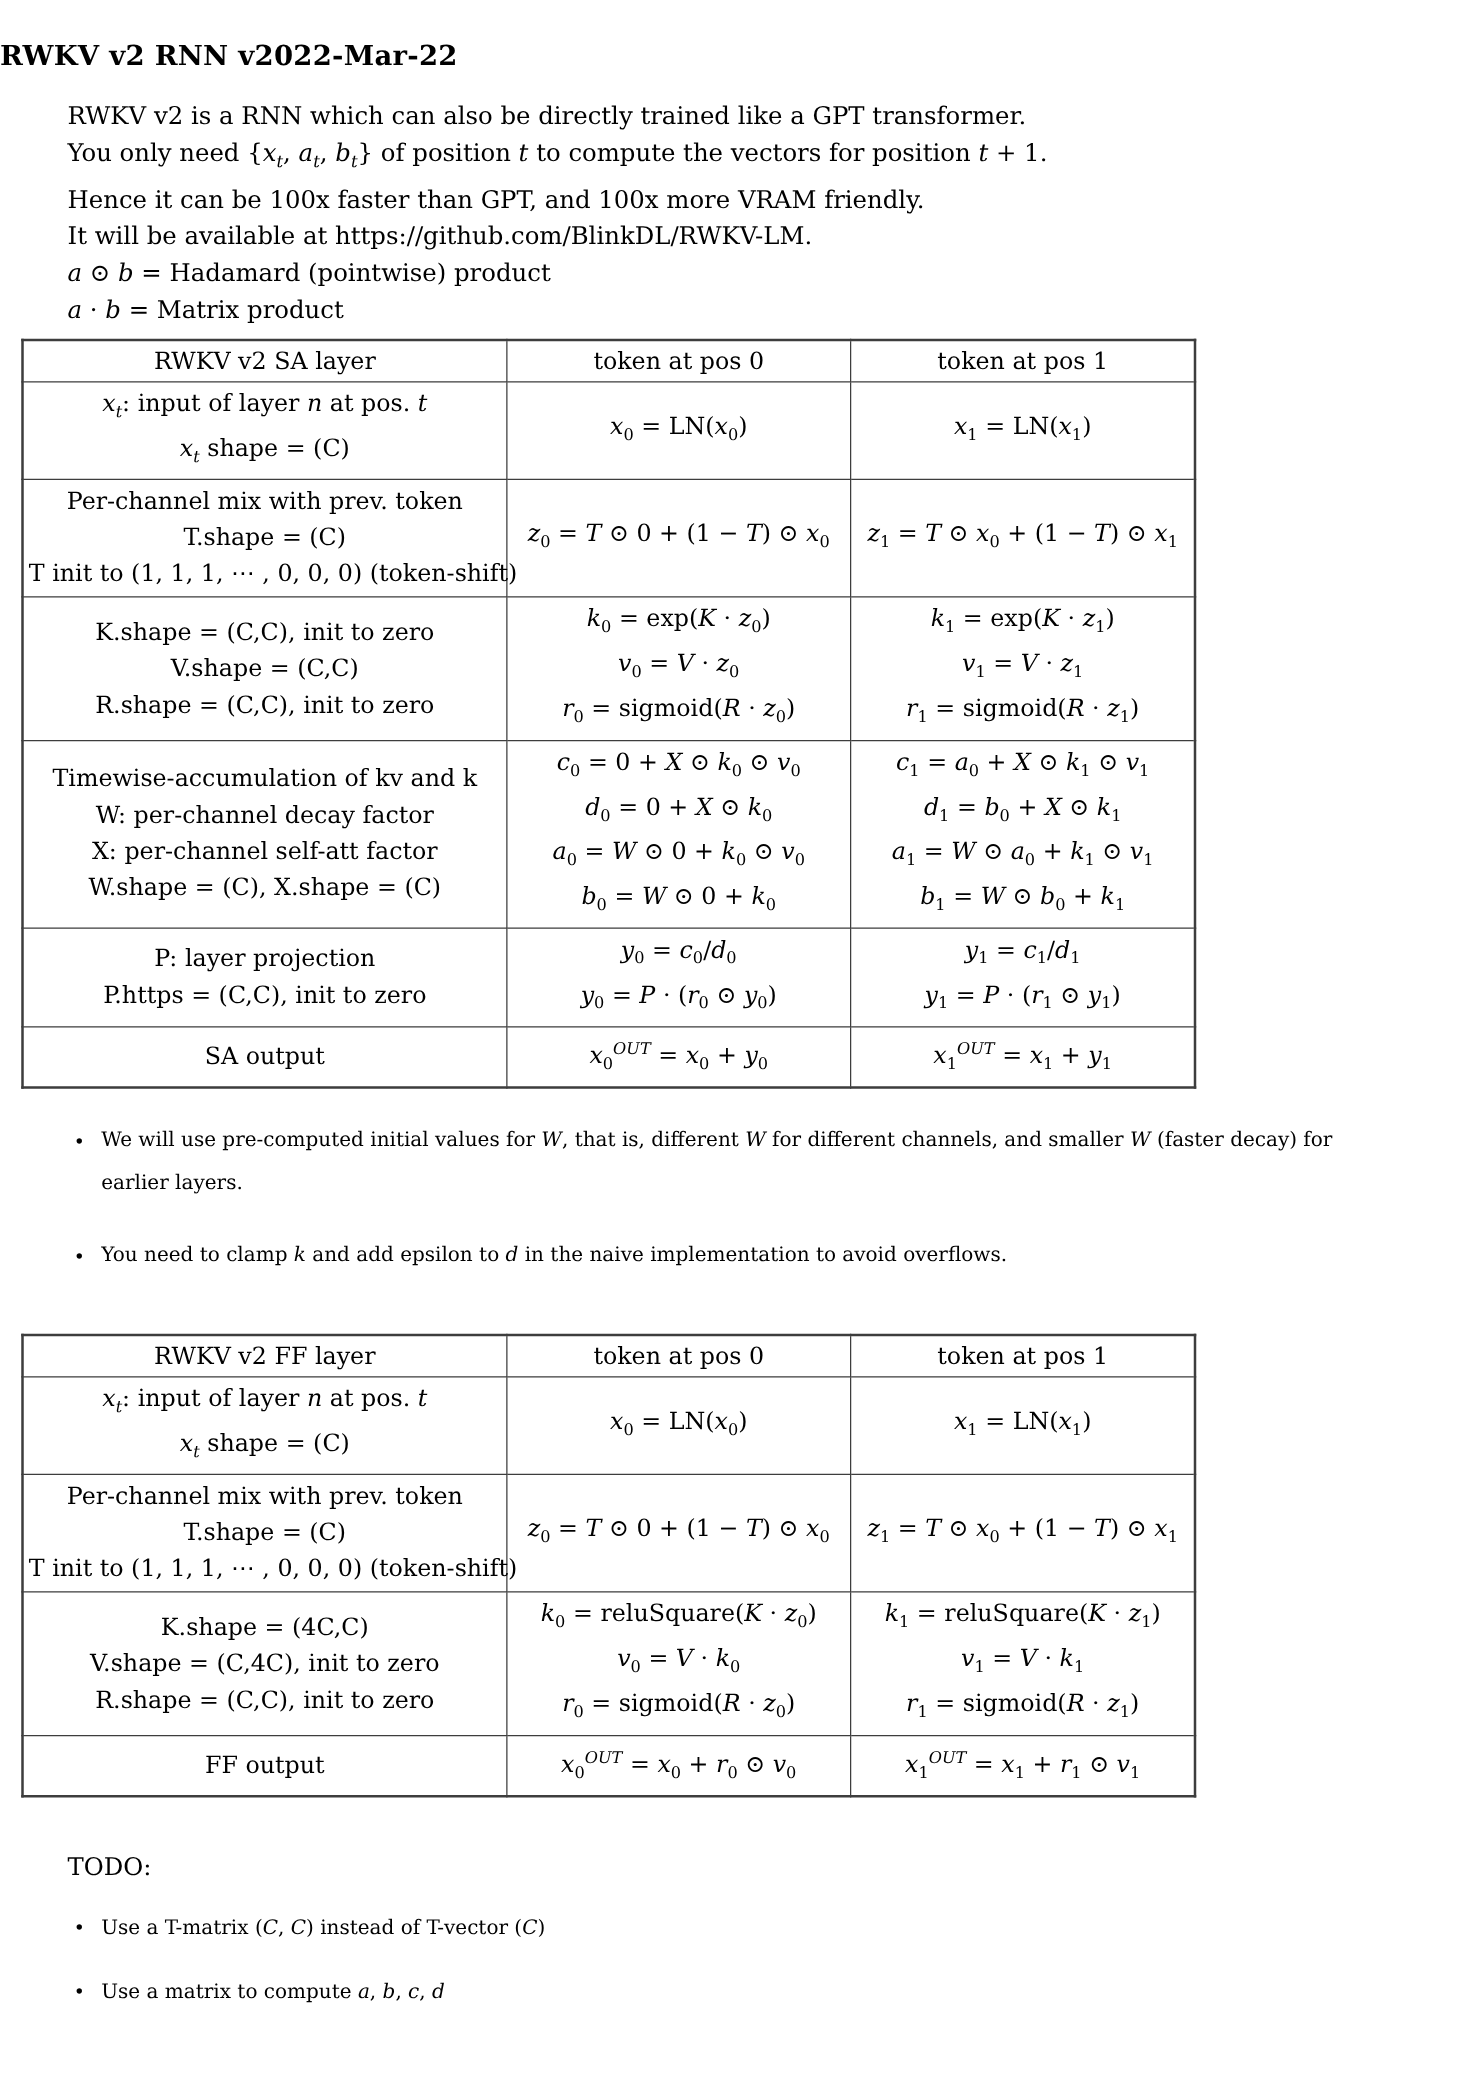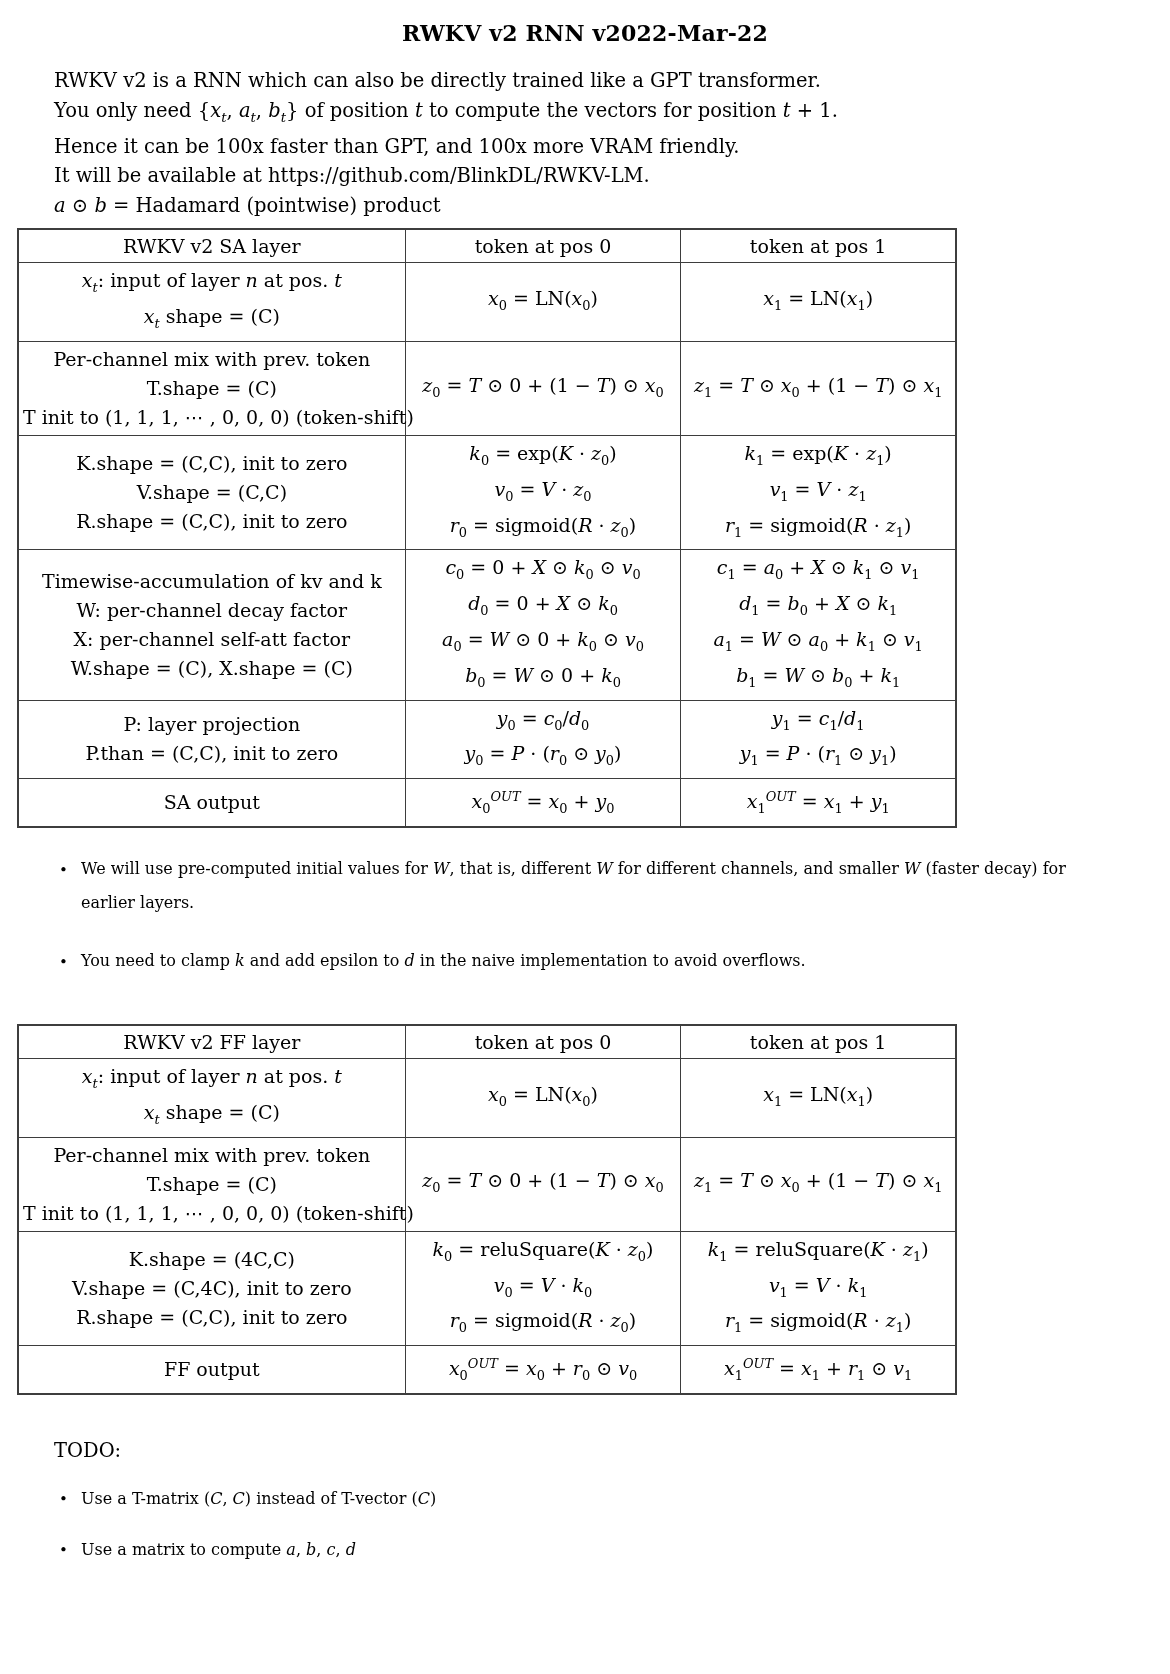--- a/index.html
+++ b/index.html
@@ -3,21 +3,21 @@
 <meta charset="utf-8">
 <style>
   html, body { margin: 0; padding: 0; background: #ffffff; }
   body {
     width: 1170px; height: 1674px; overflow: hidden; box-sizing: border-box;
     font-family: "DejaVu Serif", "DejaVu Sans", serif;
     color: #000000;
   }
   .page { width: 1170px; position: relative; }
   .title {
-    margin: 20px 0 0; font-size: 22px; font-weight: bold; text-align: center;
+    margin: 32px 0 0; font-size: 22px; font-weight: bold; text-align: left;
     letter-spacing: 0.2px;
   }
   .intro { margin: 20px 54px 0; font-size: 19.5px; }
   .intro .intro-line { line-height: 29.5px; white-space: nowrap; }
   table.grid {
     margin: 8px 0 0 17px; width: 940px;
     border-collapse: collapse; table-layout: fixed;
     font-size: 19px;
   }
   table.grid th, table.grid td {
@@ -49,20 +49,21 @@
 <div class="page">
 
   <h1 class="title">RWKV v2 RNN v2022-Mar-22</h1>
 
   <div class="intro">
       <div class="intro-line">RWKV v2 is a RNN which can also be directly trained like a GPT transformer.</div>
       <div class="intro-line">You only need {<i>x</i><sub><i>t</i></sub>, <i>a</i><sub><i>t</i></sub>, <i>b</i><sub><i>t</i></sub>} of position <i>t</i> to compute the vectors for position <i>t</i> + 1.</div>
       <div class="intro-line">Hence it can be 100x faster than GPT, and 100x more VRAM friendly.</div>
       <div class="intro-line">It will be available at https://github.com/BlinkDL/RWKV-LM.</div>
       <div class="intro-line"><i>a</i> ⊙ <i>b</i> = Hadamard (pointwise) product</div>
+      <div class="intro-line"><i>a</i> · <i>b</i> = Matrix product</div>
     </div>
 
   <table class="grid sa">
       <thead>
         <tr>
           <th>RWKV v2 SA layer</th>
           <th>token at pos 0</th>
           <th>token at pos 1</th>
         </tr>
       </thead>
@@ -125,21 +126,21 @@
           <td>
             <div class="cell-line"><i>c</i><sub>1</sub> = <i>a</i><sub>0</sub> + <i>X</i> ⊙ <i>k</i><sub>1</sub> ⊙ <i>v</i><sub>1</sub></div>
             <div class="cell-line"><i>d</i><sub>1</sub> = <i>b</i><sub>0</sub> + <i>X</i> ⊙ <i>k</i><sub>1</sub></div>
             <div class="cell-line"><i>a</i><sub>1</sub> = <i>W</i> ⊙ <i>a</i><sub>0</sub> + <i>k</i><sub>1</sub> ⊙ <i>v</i><sub>1</sub></div>
             <div class="cell-line"><i>b</i><sub>1</sub> = <i>W</i> ⊙ <i>b</i><sub>0</sub> + <i>k</i><sub>1</sub></div>
           </td>
         </tr>
         <tr>
           <td>
             <div class="cell-line">P: layer projection</div>
-            <div class="cell-line">P.than = (C,C), init to zero</div>
+            <div class="cell-line">P.https = (C,C), init to zero</div>
           </td>
           <td>
             <div class="cell-line"><i>y</i><sub>0</sub> = <i>c</i><sub>0</sub>/<i>d</i><sub>0</sub></div>
             <div class="cell-line"><i>y</i><sub>0</sub> = <i>P</i> · (<i>r</i><sub>0</sub> ⊙ <i>y</i><sub>0</sub>)</div>
           </td>
           <td>
             <div class="cell-line"><i>y</i><sub>1</sub> = <i>c</i><sub>1</sub>/<i>d</i><sub>1</sub></div>
             <div class="cell-line"><i>y</i><sub>1</sub> = <i>P</i> · (<i>r</i><sub>1</sub> ⊙ <i>y</i><sub>1</sub>)</div>
           </td>
         </tr>

